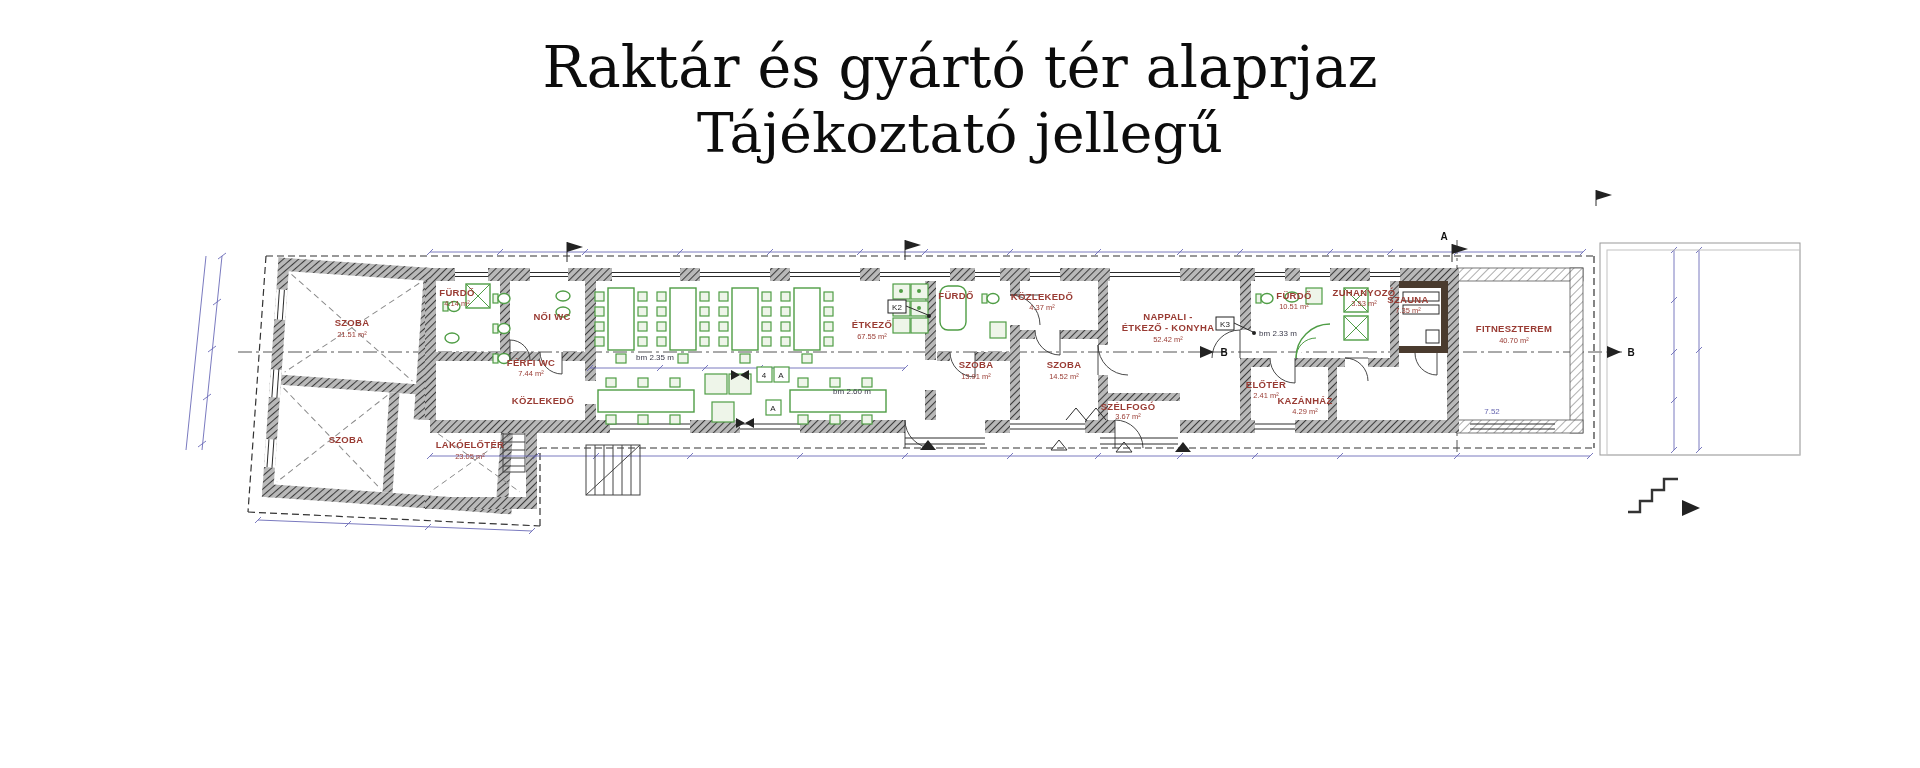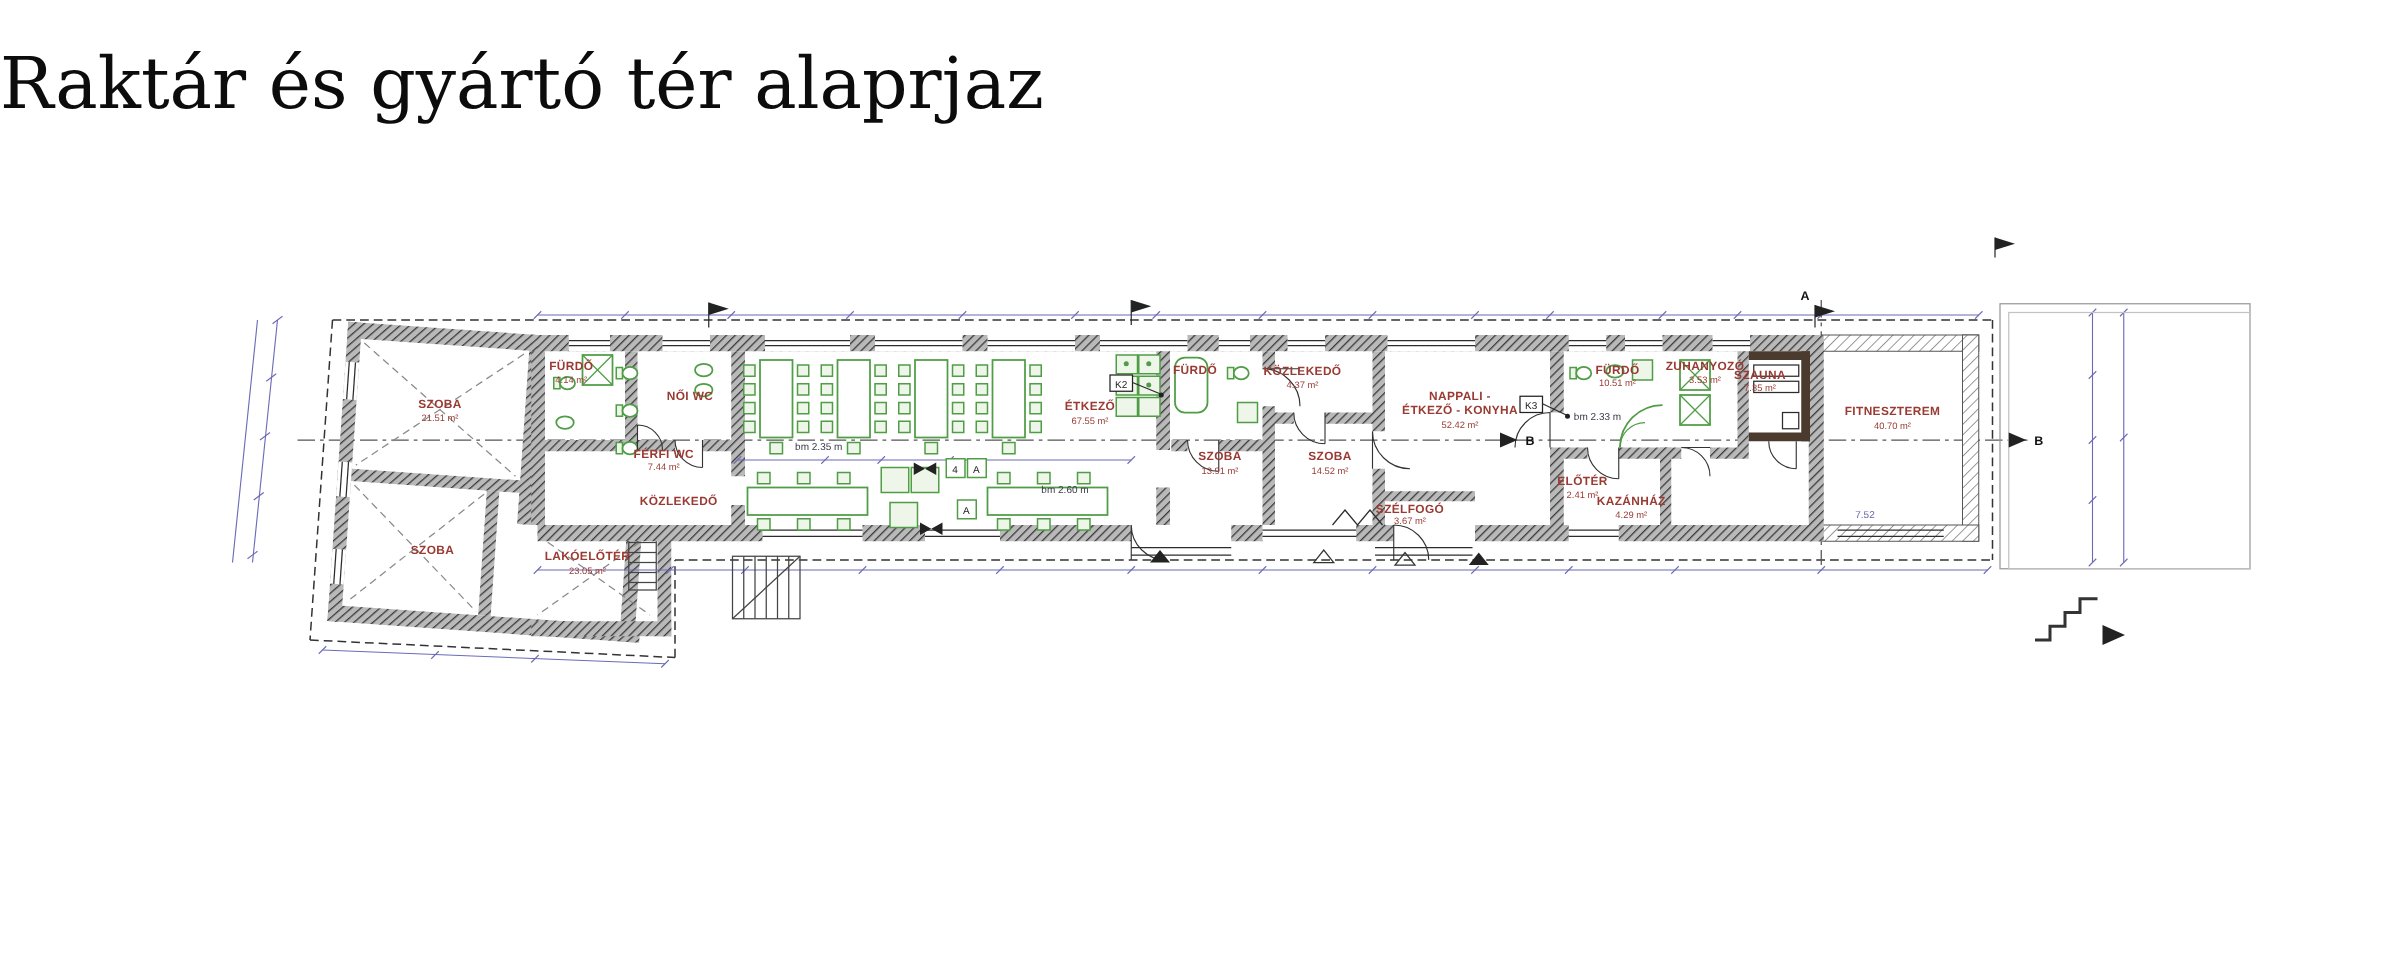--- a/index.html
+++ b/index.html
@@ -1,17 +1,17 @@
 <!DOCTYPE html>
 <html><head>
 <meta charset="utf-8">
 <style>
   html,body{margin:0;padding:0;background:#ffffff;width:1920px;height:768px;overflow:hidden;}
   #stage{position:relative;width:1920px;height:768px;background:#fff;font-family:"Liberation Sans",sans-serif;}
-  .title{position:absolute;top:34px;left:0;right:0;text-align:left;
+  .title{position:absolute;top:34px;left:0;right:0;text-align:center;
          font-family:"DejaVu Serif",serif;color:#0c0c0c;line-height:1.18;}
   .t1{font-size:57px;}
   .t2{font-size:55px;}
   svg{position:absolute;left:0;top:0;}
   
   .wm{position:absolute;left:874px;top:282px;width:300px;color:#b4b4b4;pointer-events:none;}
   .wm-oc{font-size:205px;font-weight:bold;line-height:0.78;letter-spacing:-10px;
          transform:scaleX(0.52);transform-origin:left top;opacity:0.72;}
   .wm-l1{font-size:47px;font-weight:bold;letter-spacing:1px;transform:scaleX(0.80);
          transform-origin:left top;opacity:0.85;margin-top:-6px;}
@@ -35,20 +35,21 @@
   .blk{fill:#222;}
   .stp{stroke:#444;stroke-width:1;fill:none;}
 </style>
 </head>
 <body>
 
 <div id="stage">
 
   <div class="title">
     <div class="t1">Raktár és gyártó tér alaprjaz</div>
+    <div class="t2">Tájékoztató jellegű</div>
   </div>
 
   <svg width="1920" height="768" viewBox="0 0 1920 768">
     <defs>
       <pattern id="hd" patternUnits="userSpaceOnUse" width="5" height="5" patternTransform="rotate(45)">
         <rect width="5" height="5" fill="#b9b9b9"></rect>
         <line x1="0" y1="0" x2="0" y2="5" stroke="#3c3c3c" stroke-width="2.1"></line>
       </pattern>
       <pattern id="hl" patternUnits="userSpaceOnUse" width="6" height="6" patternTransform="rotate(45)">
         <rect width="6" height="6" fill="#ffffff"></rect>

